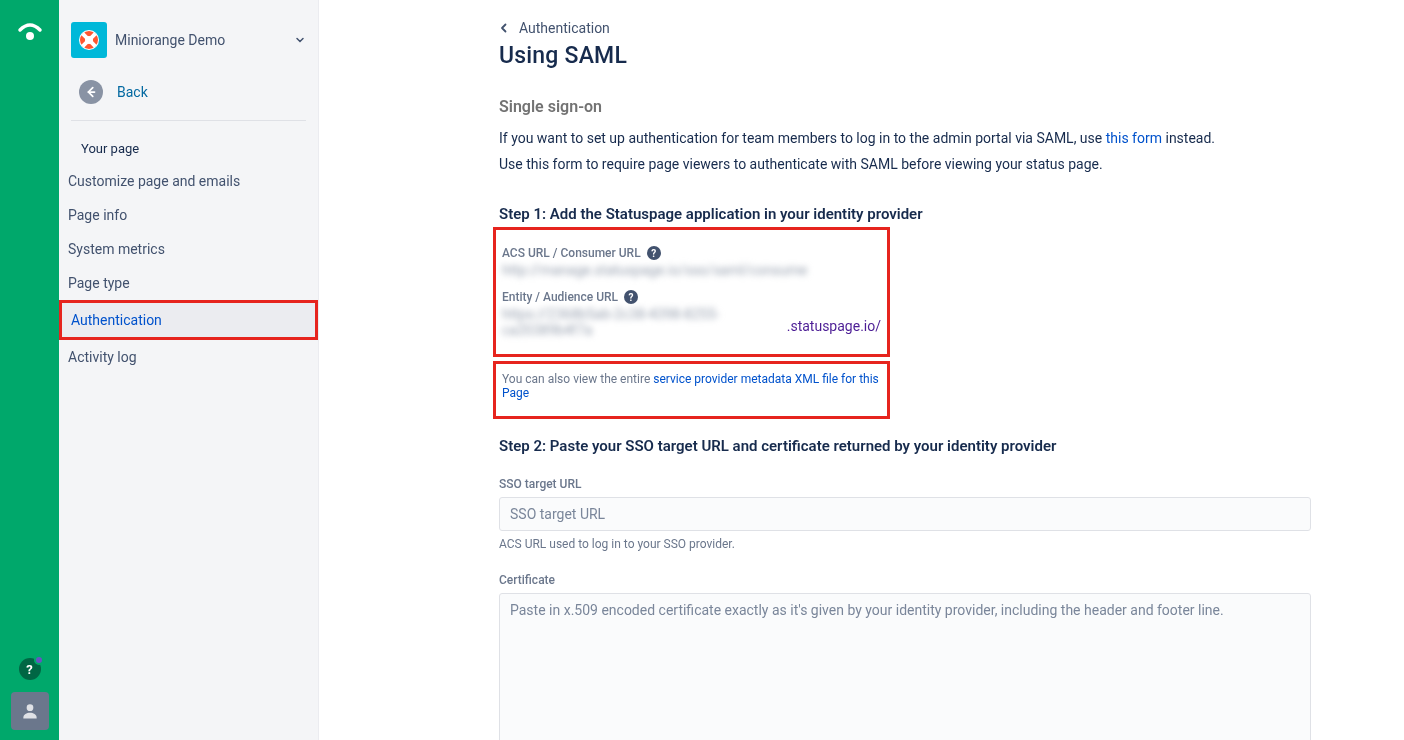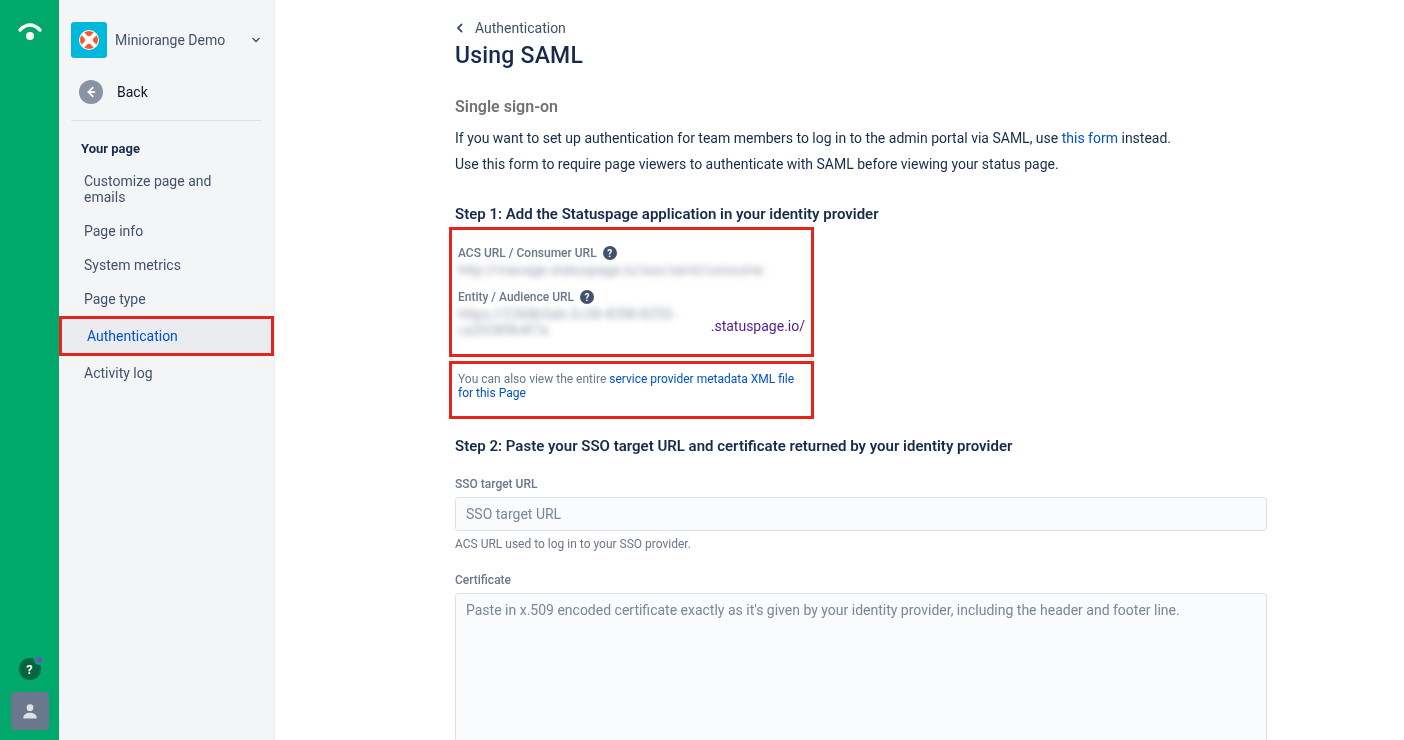--- a/index.html
+++ b/index.html
@@ -47,21 +47,21 @@
   .avatar {
     width: 38px; height: 38px;
     border-radius: 4px;
     background: #6B778C;
     display:flex; align-items:center; justify-content:center;
     margin-bottom: 2px;
   }
 
   
   .sidebar {
-    width: 216px;
+    width: 260px;
     background: #F4F5F7;
     border-right: 1px solid #ebecf0;
     padding-top: 14px;
   }
   .page-switcher {
     display: flex;
     align-items: center;
     gap: 8px;
     padding: 8px 12px 12px 12px;
     cursor: pointer;
@@ -81,32 +81,32 @@
     gap: 14px;
     padding: 10px 20px 16px 20px;
     cursor: pointer;
   }
   .back-circle {
     width: 24px; height: 24px; border-radius: 50%;
     background: #8993A4;
     display:flex; align-items:center; justify-content:center;
     color: #fff;
   }
-  .back-row span.lbl { font-size: 14px; color: #0f172a; }
+  .back-row span.lbl { font-size: 14px; color: #0369a1; }
   .divider {
     height: 1px; background: #DFE1E6;
     margin: 0 12px 12px 12px;
   }
   .nav-section .heading {
-    font-size: 13px; font-weight: 700; color: #172B4D;
+    font-size: 13px; font-weight: 400; color: #172B4D;
     padding: 8px 22px;
   }
   .nav-item {
     font-size: 14px; color: #42526E;
-    padding: 9px 25px;
+    padding: 9px 9px;
     cursor: pointer;
   }
   .nav-item.active {
     background: #EBECF0;
     color: #0052CC;
     border: 3px solid #E6241E;
   }
 
   
   .main {
@@ -130,21 +130,21 @@
   p.desc { font-size: 14px; color: #172B4D; line-height: 1.55; margin-bottom: 4px; }
   p.desc a { color: #0052CC; text-decoration: none; }
   .step-heading { font-size: 15px; font-weight: 600; margin-top: 30px; margin-bottom: 0px; color:#172B4D;}
 
   .red-box {
     border: 3px solid #E6241E;
     padding: 16px 0 16px 0;
     margin-top: 4px;
     position: relative;
     left: -6px;
-    width: 365px;
+    width: 397px;
   }
   .red-box.second {
     margin-top: 4px;
     padding: 8px 0 16px 0;
   }
   .field-label {
     font-size: 12px; color: #6B778C; font-weight: 500;
     display:flex; align-items:center; gap: 6px;
     padding: 0 6px;
   }

